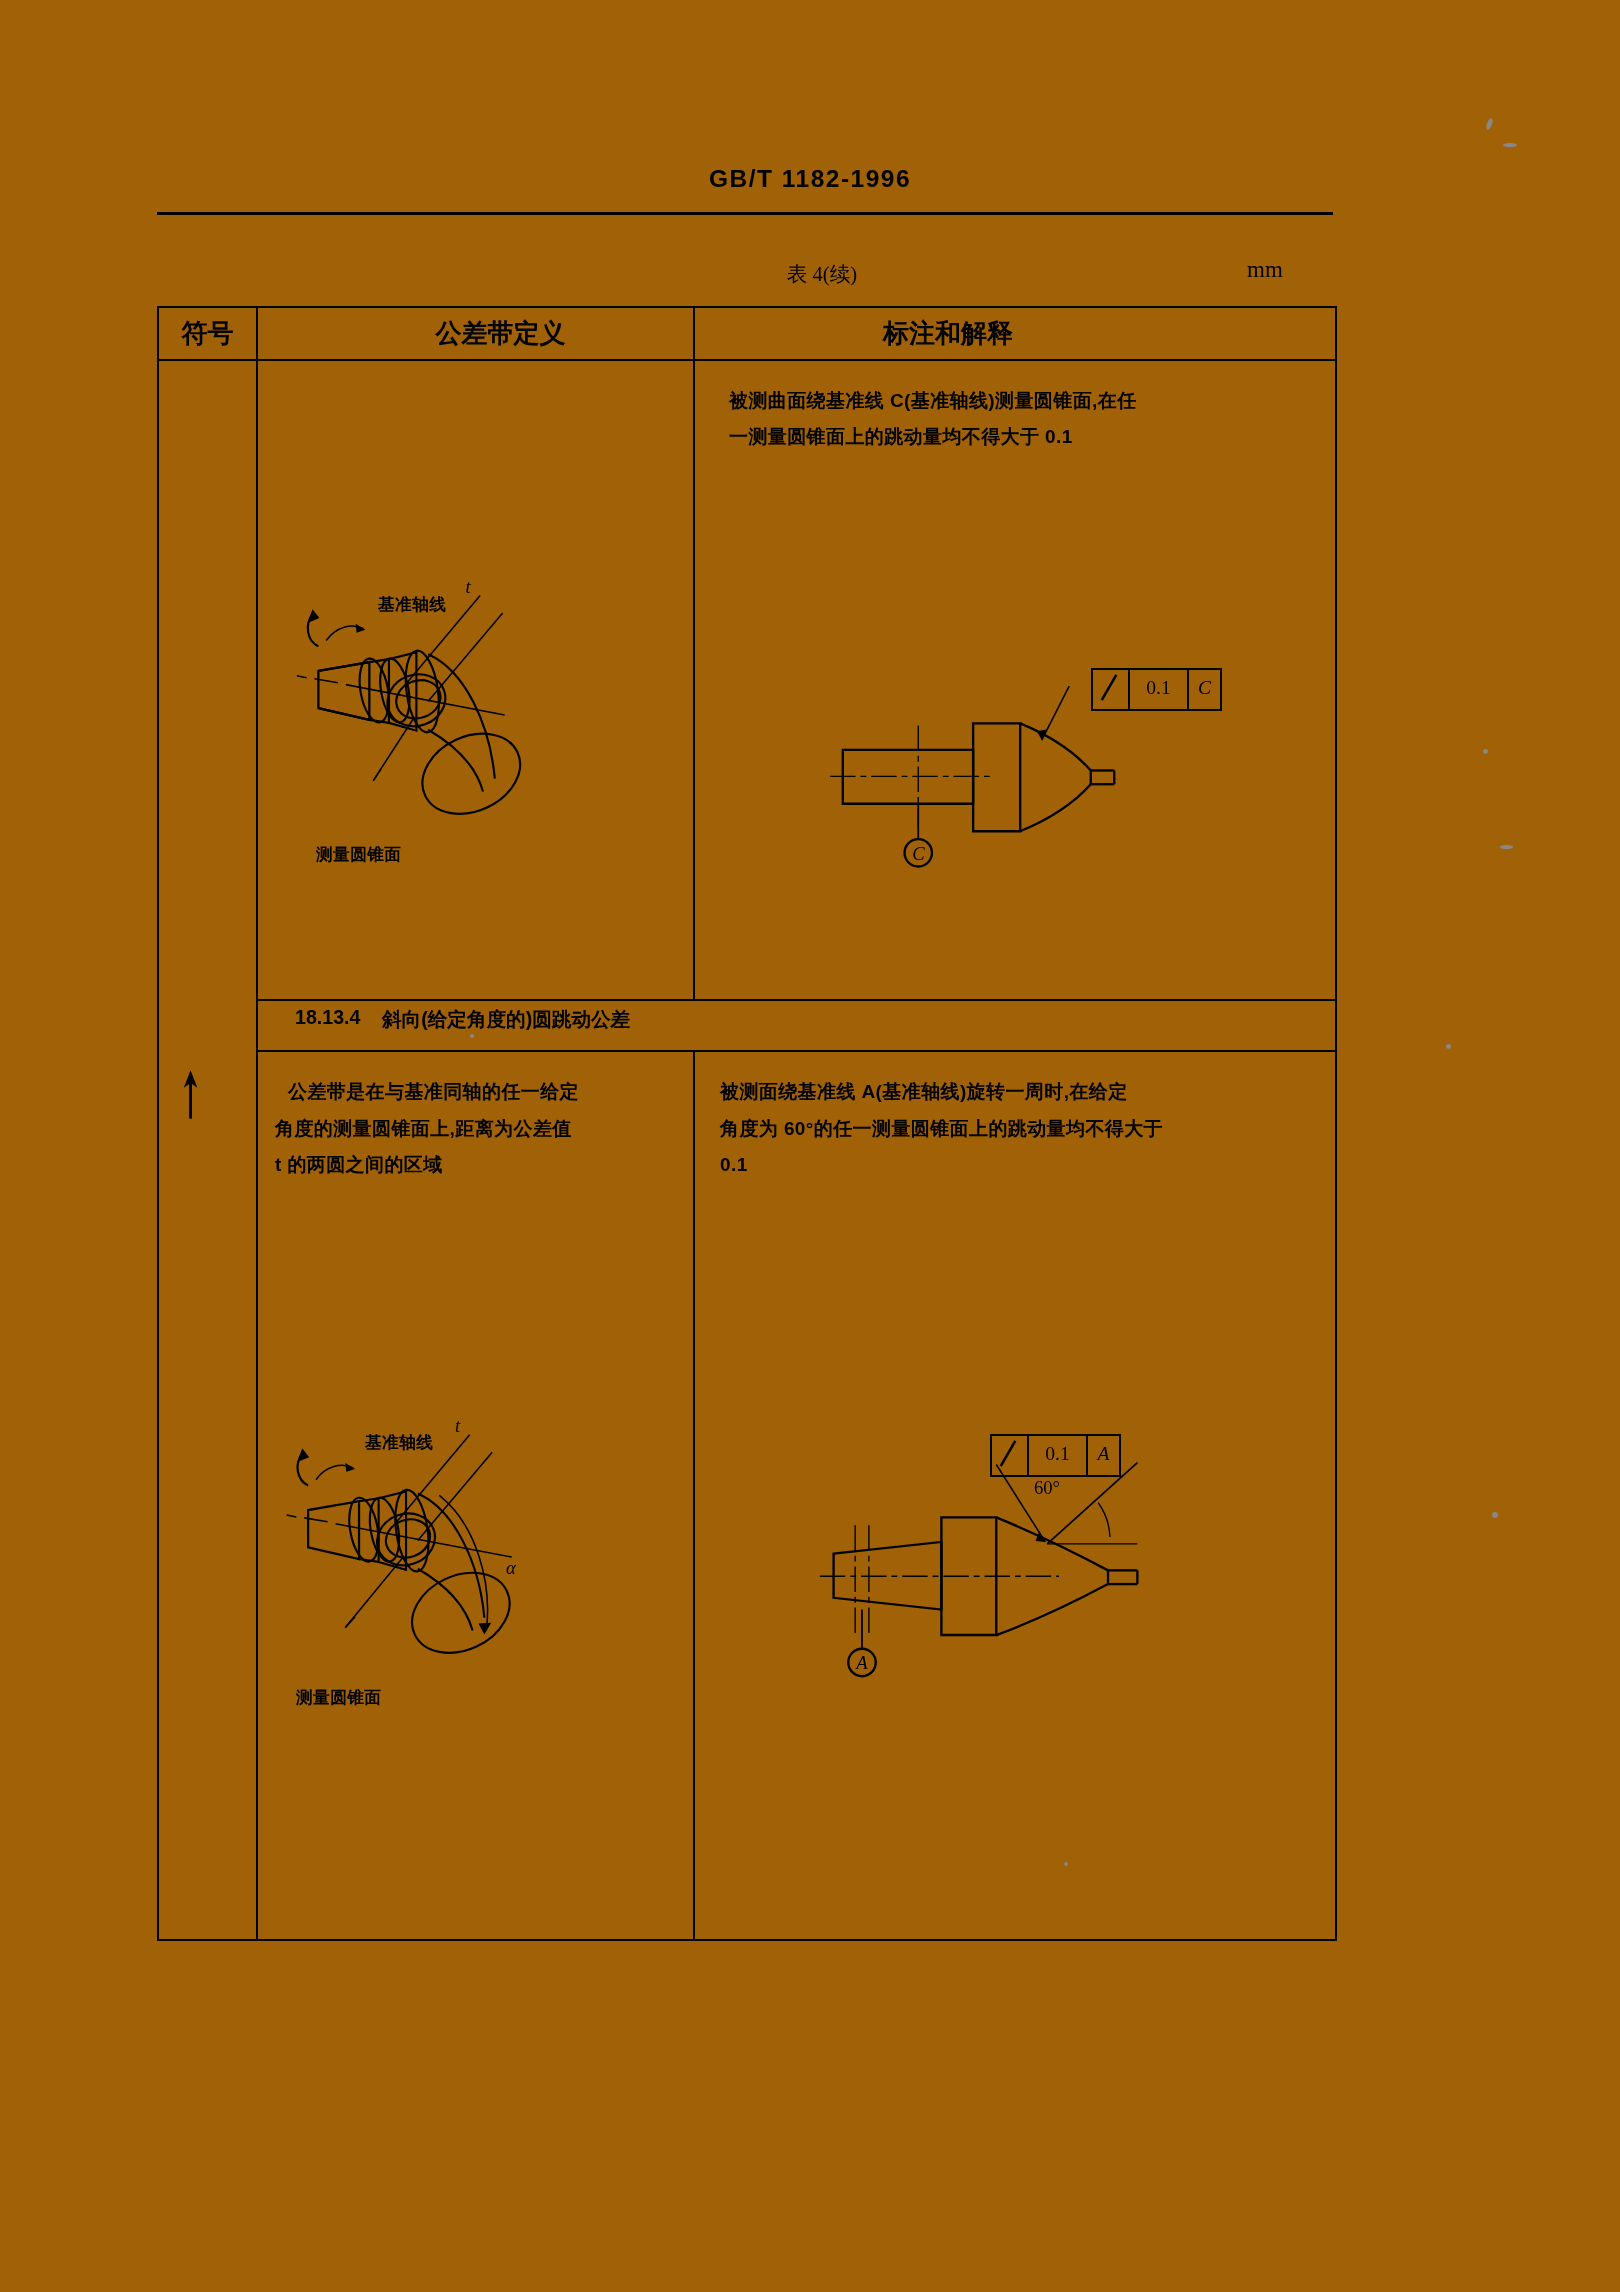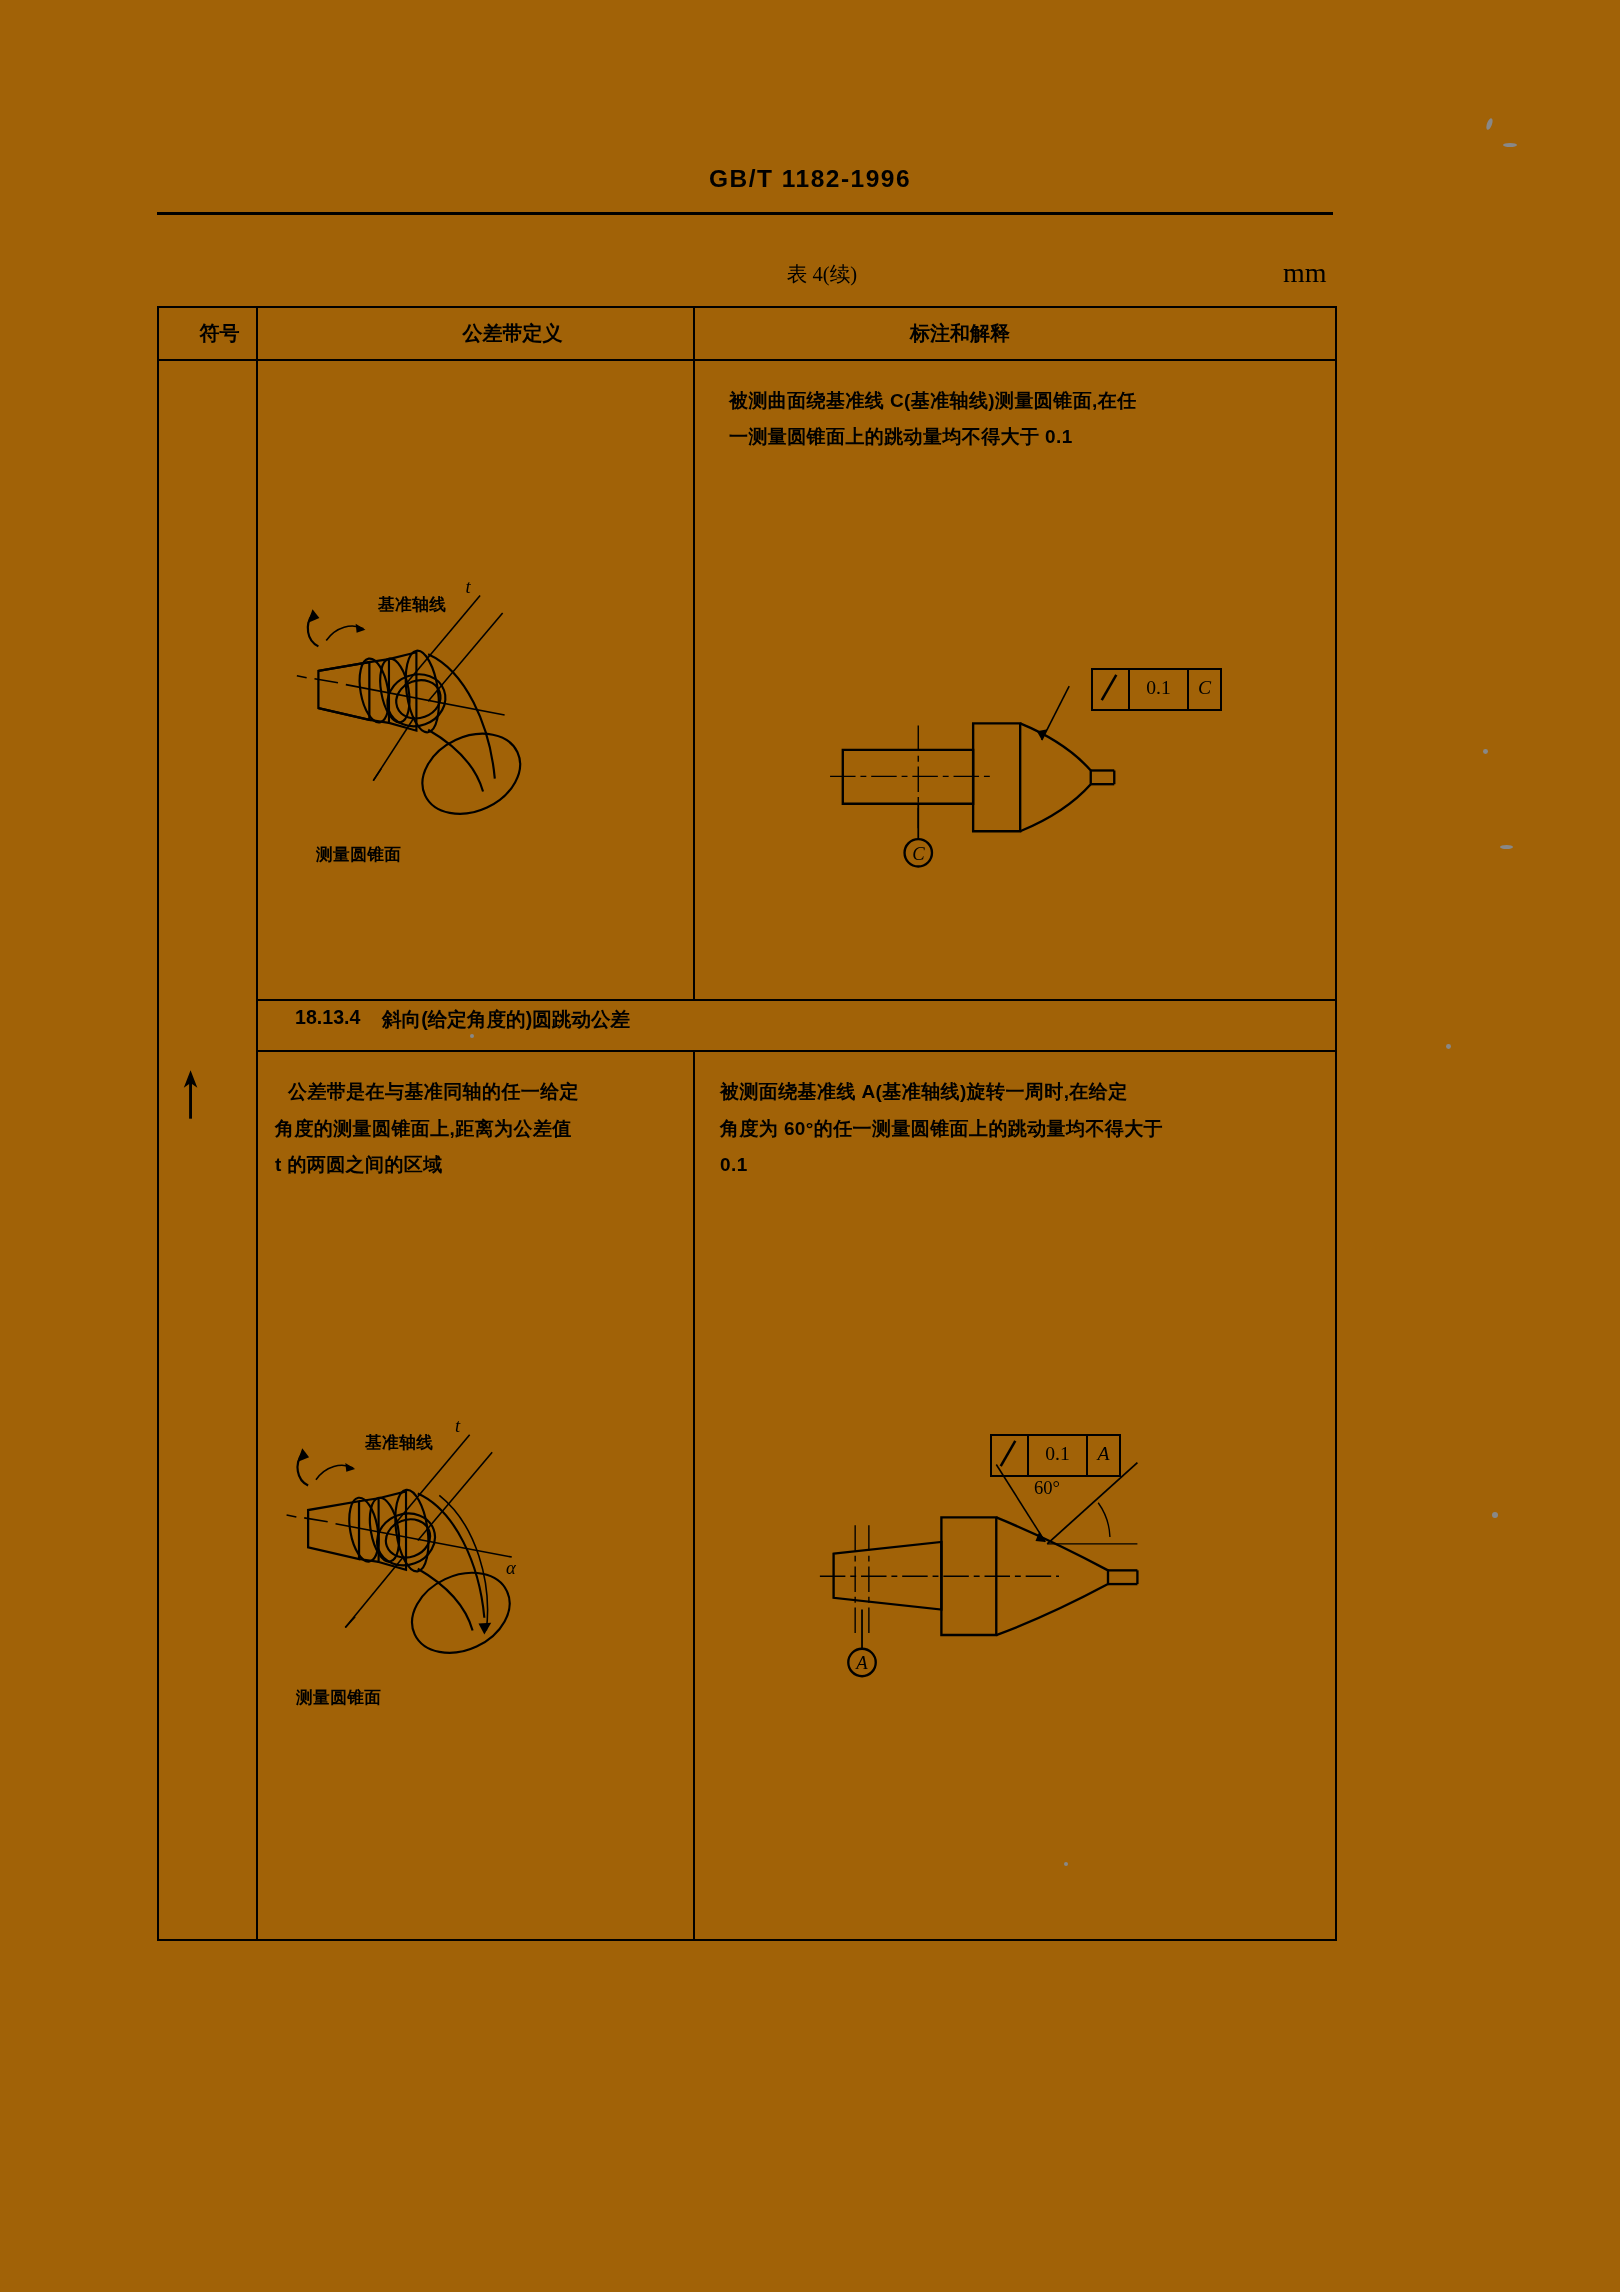--- a/index.html
+++ b/index.html
@@ -46,23 +46,22 @@
     left: 12px;
     width: 1620px;
     text-align: center;
     font-size: 20.6px;
     font-family: "Liberation Serif", serif;
   }
   .unit-label {
     position: absolute;
     top: 257px;
     left: 1247px;
-    font-size: 28px;
+    font-size: 23px;
     font-family: "Liberation Serif", serif;
-    margin-left: 36px;
   }
 
   
   .tbl {
     position: absolute;
     top: 306px;
     left: 157px;
     width: 1180px;
     height: 1635px;
     border: 2px solid #000;
@@ -86,22 +85,21 @@
   .col2 { left: 534px; }    
 
   .hdr-cell {
     position: absolute;
     top: 0;
     height: 51px;
     line-height: 51px;
     text-align: center;
     font-family: "Liberation Sans", sans-serif;
     font-weight: bold;
-    font-size: 20px;
-    padding-left: 12px;
+    font-size: 26px;
   }
   .hdr-sym { left: 0; width: 97px; }
   .hdr-def { left: 99px; width: 485px; }
   .hdr-ann { left: 536px; width: 506px; }
 
   .para {
     position: absolute;
     font-family: "Liberation Sans", sans-serif;
     font-weight: bold;
     font-size: 19px;

